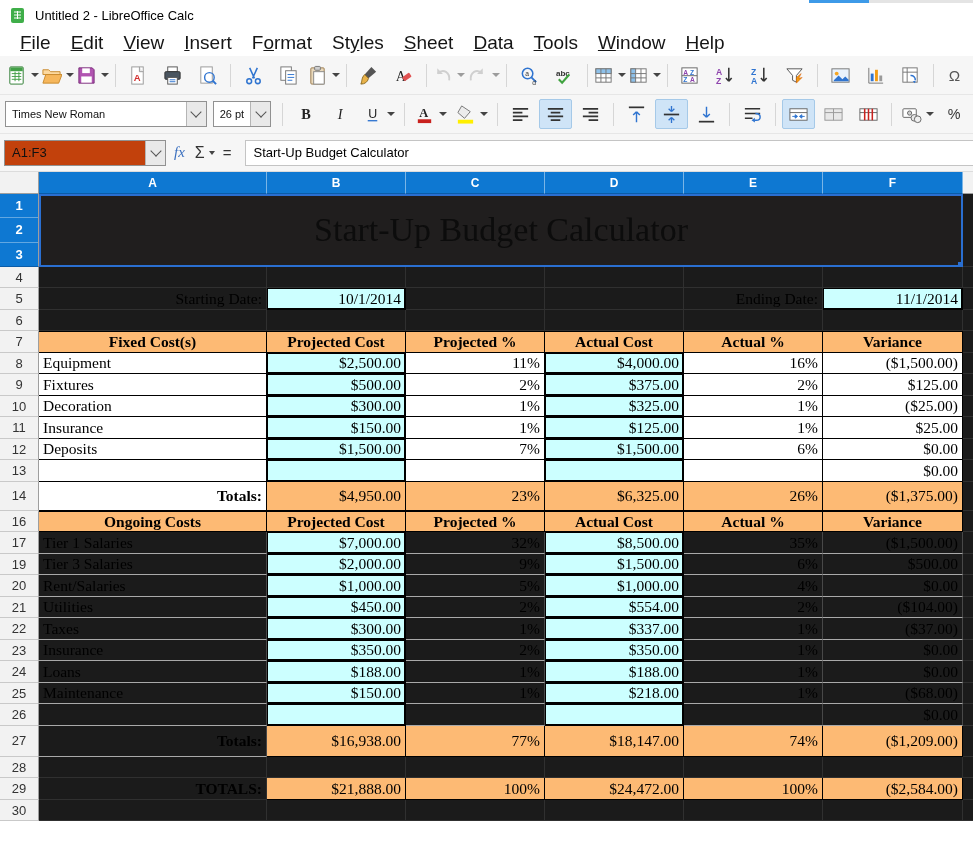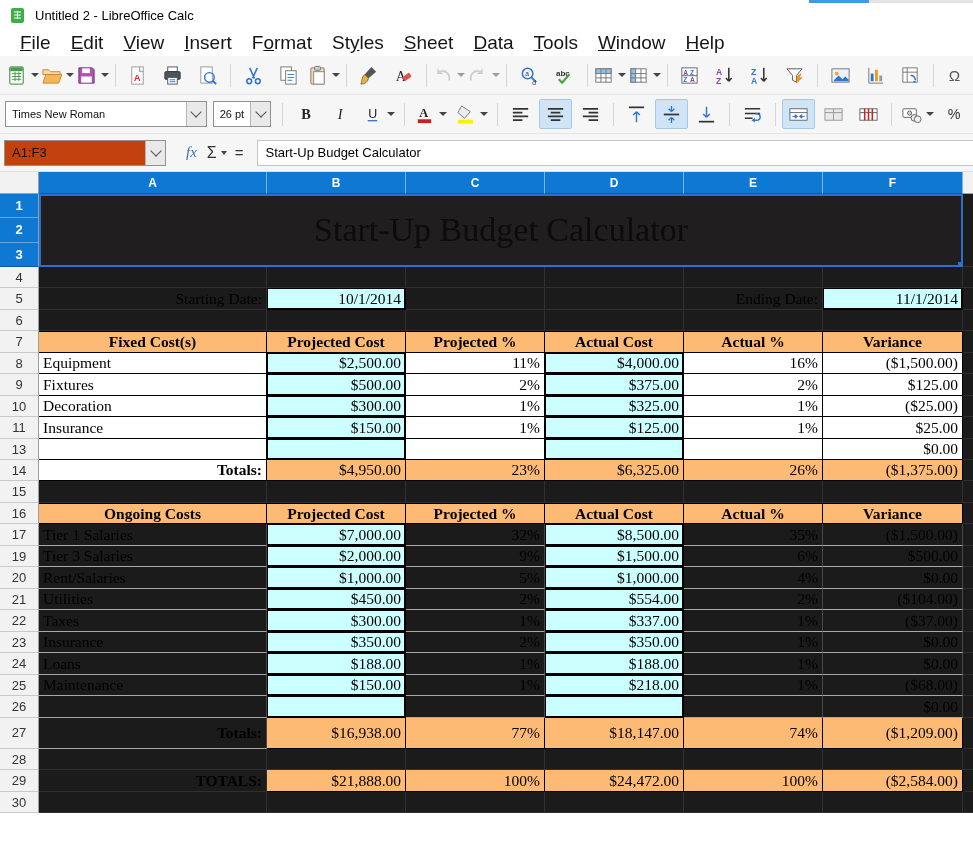--- a/index.html
+++ b/index.html
@@ -32,21 +32,21 @@
                display:flex;align-items:center;justify-content:center;}
   .chev{width:7px;height:7px;border-right:1.6px solid #555;border-bottom:1.6px solid #555;
         transform:rotate(45deg);margin-top:-4px;}
   
   .formulabar{height:37px;display:flex;align-items:center;background:#f6f6f6;padding-left:4px;
               border-bottom:1px solid #dcdcdc;}
   .namebox{display:inline-flex;height:24px;border:1px solid #919191;background:#c2410c;width:160px;align-items:center;}
   .namebox .nval{flex:1;padding-left:7px;font-size:13px;}
   .namebox .cbtn{width:19px;height:100%;background:#e9e9e9;border-left:1px solid #b5b5b5;
                  display:flex;align-items:center;justify-content:center;}
-  .fbicons{display:inline-flex;align-items:center;margin:0 6px 0 20px;}
+  .fbicons{display:inline-flex;align-items:center;margin:0 6px 0 8px;}
   .fx{font-family:"Liberation Serif",serif;font-style:italic;color:#3a6fbf;font-size:15px;margin-right:10px;}
   .sum{color:#333;font-size:16px;}
   .smalldd{width:0;height:0;border-left:3.5px solid transparent;border-right:3.5px solid transparent;
            border-top:4px solid #444;margin:0 8px 0 4px;}
   .eq{color:#333;font-size:15px;margin-right:8px;}
   .finput{flex:1;height:24px;background:#fff;border:1px solid #c4c4c4;border-right:none;
           display:flex;align-items:center;padding-left:7px;font-size:13px;color:#000;}
   
   .grid{position:relative;}
   table.sheet{border-collapse:separate;border-spacing:0;table-layout:fixed;width:973px;}
@@ -638,47 +638,47 @@
             <td class="rh">11</td>
             <td class="cell w tb">Insurance</td>
             <td class="cell c r">$150.00</td>
             <td class="cell w tb r">1%</td>
             <td class="cell c r">$125.00</td>
             <td class="cell w tb r">1%</td>
             <td class="cell w tb r">$25.00</td>
             <td class="cell k gcol"></td>
           </tr>
           <tr style="height:21.5px">
+            <td class="rh">12</td>
+            <td class="cell w tb">Deposits</td>
+            <td class="cell c r">$1,500.00</td>
+            <td class="cell w tb r">7%</td>
+            <td class="cell c r">$1,500.00</td>
+            <td class="cell w tb r">6%</td>
+            <td class="cell w tb r">$0.00</td>
+            <td class="cell k gcol"></td>
+          </tr>
+          <tr style="height:21.5px">
             <td class="rh">13</td>
             <td class="cell w tb"></td>
             <td class="cell c"></td>
             <td class="cell w tb"></td>
             <td class="cell c"></td>
             <td class="cell w tb"></td>
             <td class="cell w tb r">$0.00</td>
             <td class="cell k gcol"></td>
           </tr>
-          <tr style="height:21px">
+          <tr style="height:29px">
             <td class="rh">14</td>
             <td class="cell w tb r bold">Totals:</td>
             <td class="cell g tb r">$4,950.00</td>
             <td class="cell g tb r">23%</td>
             <td class="cell g tb r">$6,325.00</td>
             <td class="cell g tb r">26%</td>
             <td class="cell g tb r red">($1,375.00)</td>
-            <td class="cell k gcol"></td>
-          </tr>
-          <tr style="height:21.5px">
-            <td class="rh">15</td>
-            <td class="cell k"></td>
-            <td class="cell k"></td>
-            <td class="cell k"></td>
-            <td class="cell k"></td>
-            <td class="cell k"></td>
-            <td class="cell k"></td>
             <td class="cell k gcol"></td>
           </tr>
           <tr style="height:21.5px">
             <td class="rh">16</td>
             <td class="cell g tb ctr bold bt">Ongoing Costs</td>
             <td class="cell g tb ctr bold bt">Projected Cost</td>
             <td class="cell g tb ctr bold bt">Projected %</td>
             <td class="cell g tb ctr bold bt">Actual Cost</td>
             <td class="cell g tb ctr bold bt">Actual %</td>
             <td class="cell g tb ctr bold bt">Variance</td>

